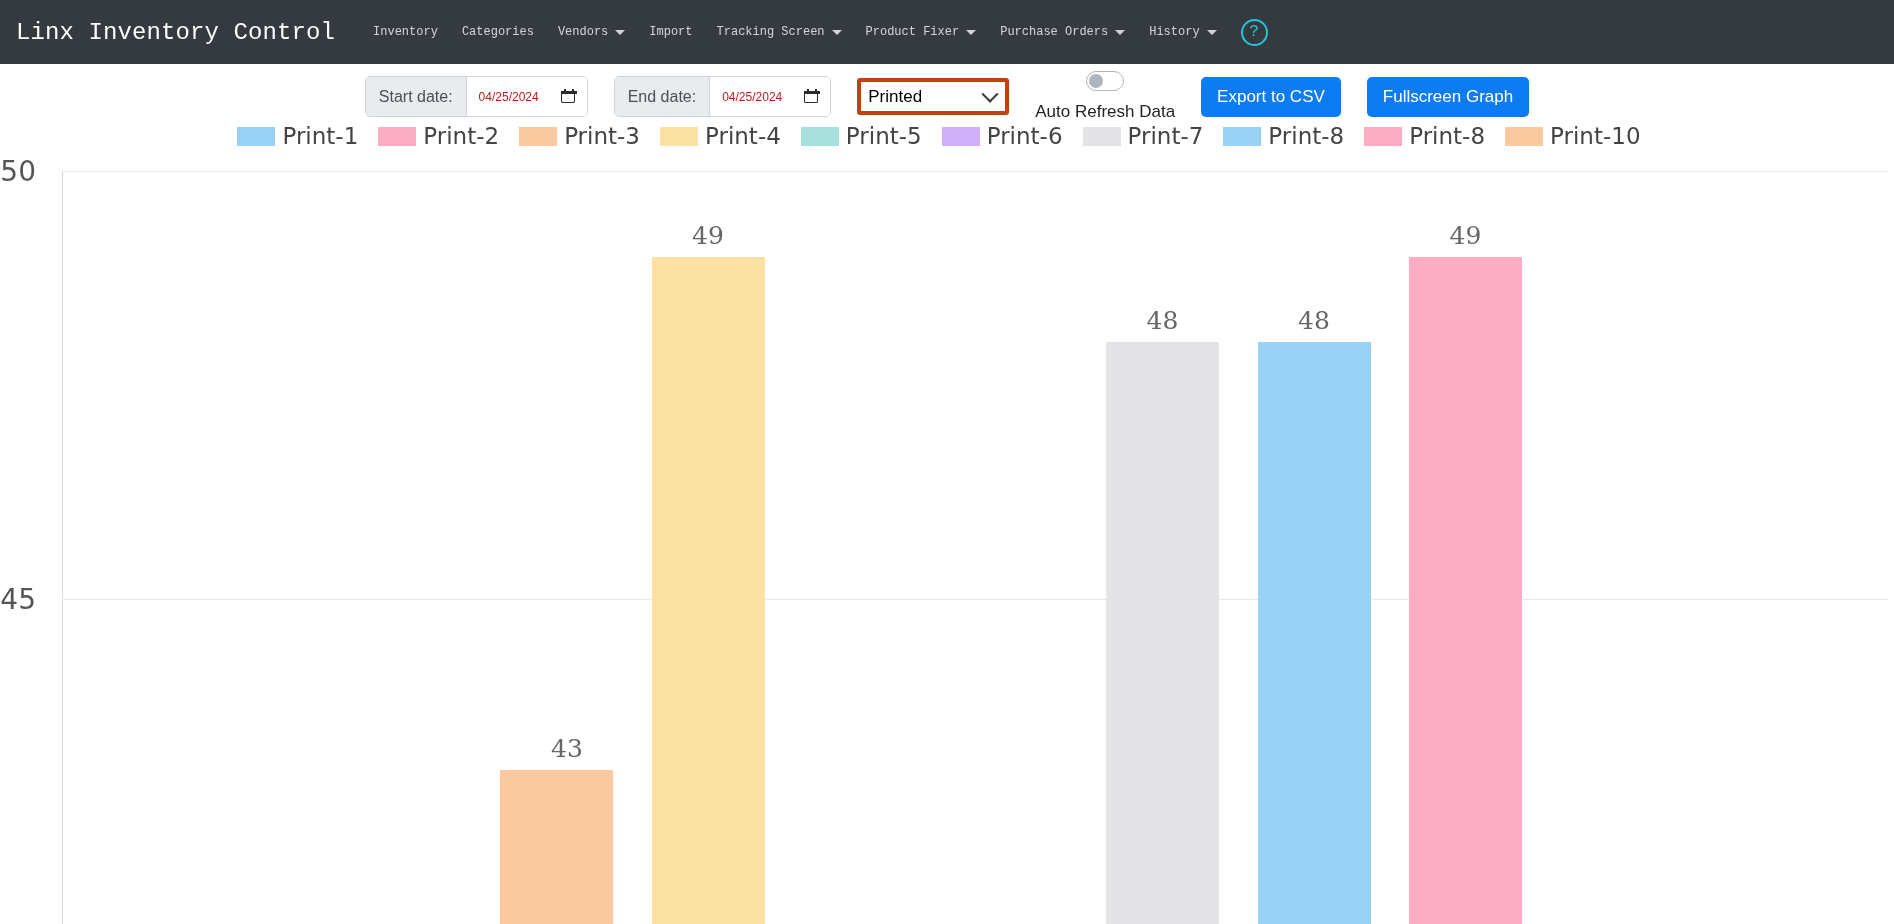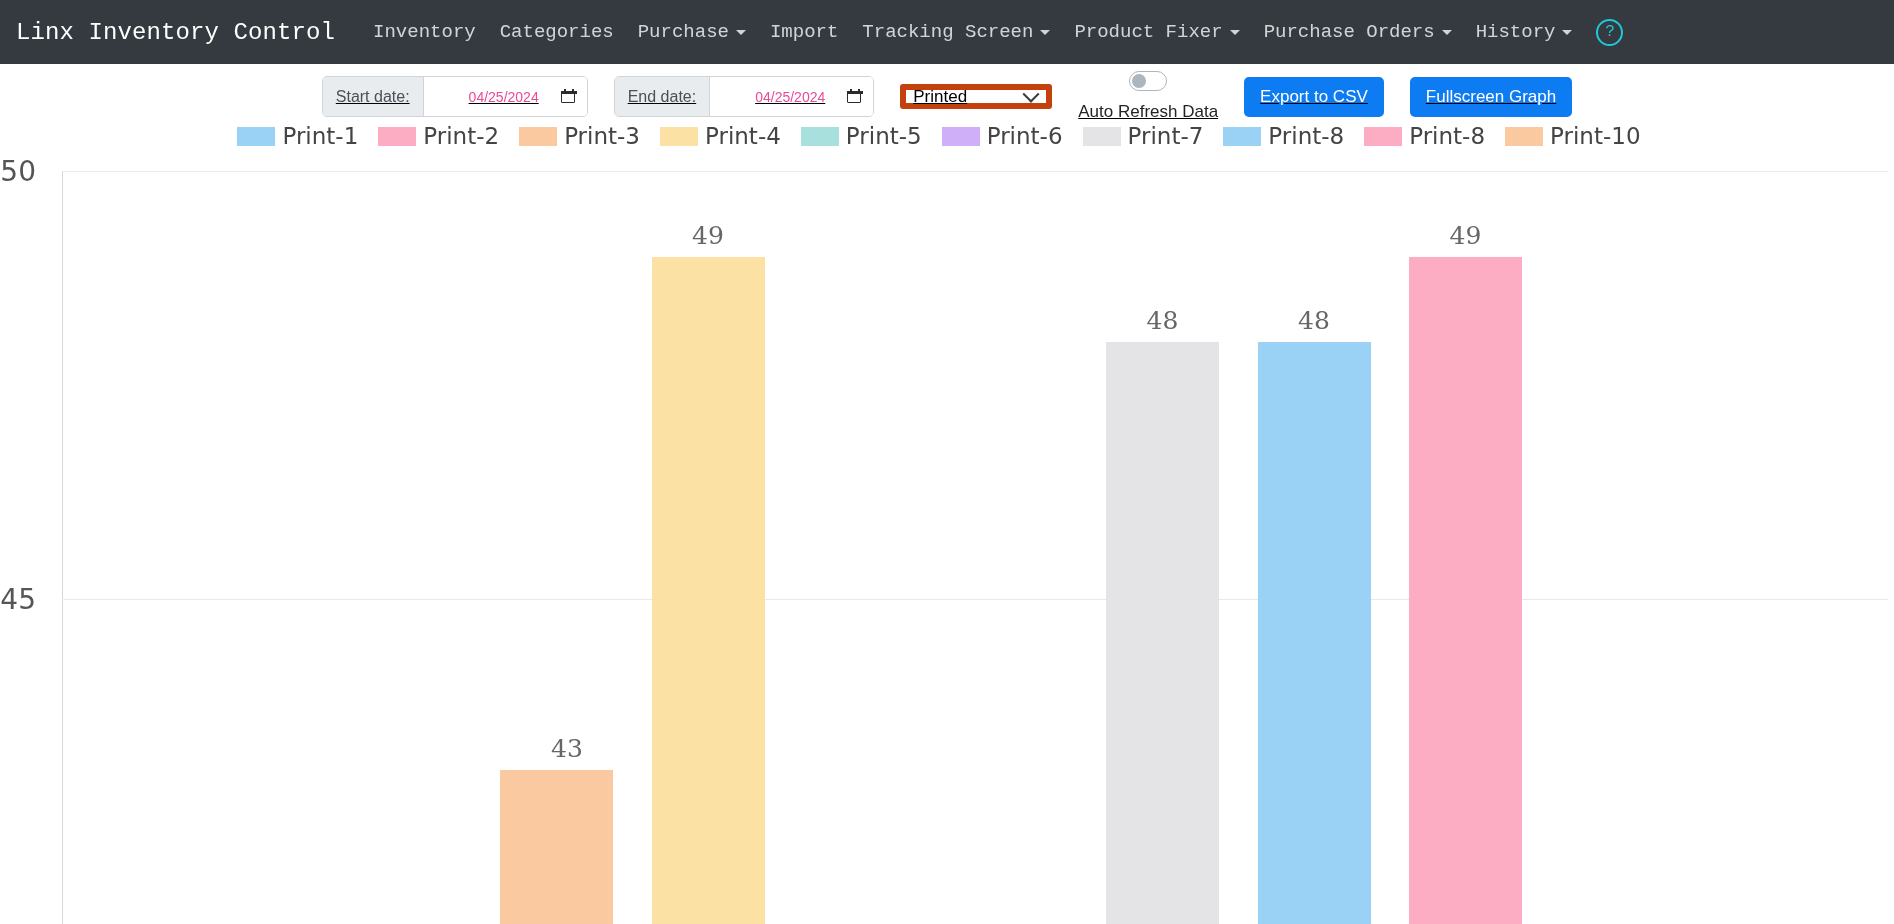--- a/index.html
+++ b/index.html
@@ -25,21 +25,21 @@
   #brand {
     color: #ffffff;
     font-size: 24px;
     letter-spacing: .1px;
     margin-right: 26px;
     white-space: nowrap;
   }
   .nav-items { display: flex; align-items: center; gap: 0px; }
   .nav-item {
     color: rgba(255,255,255,.78);
-    font-size: 19px;
+    font-size: 12px;
     padding: 8px 12px;
     white-space: nowrap;
     display: flex;
     align-items: center;
     gap: 7px;
     cursor: pointer;
   }
   .caret {
     width: 0; height: 0;
     border-left: 5px solid transparent;
@@ -64,21 +64,20 @@
   
   #toolbar {
     height: 55px;
     display: flex;
     align-items: center;
     justify-content: center;
     gap: 26px;
     background: #ffffff;
     padding-top: 10px;
     box-sizing: border-box;
-    text-decoration: underline;
   }
   .input-group {
     display: flex;
     align-items: stretch;
     border: 1px solid #ced4da;
     border-radius: 5px;
     overflow: hidden;
     height: 39px;
   }
   .input-group-label {
@@ -91,21 +90,21 @@
     border-right: 1px solid #ced4da;
     white-space: nowrap;
   }
   .date-field {
     display: flex;
     align-items: center;
     background: #ffffff;
     padding: 0 10px 0 12px;
     gap: 22px;
   }
-  .date-value { font-size: 14px; color: #ec4899; white-space: nowrap; margin-left: 33px; }
+  .date-value { font-size: 12px; color: #b91c1c; white-space: nowrap; }
   .cal-icon {
     width: 16px; height: 16px;
     position: relative;
     display: inline-block;
     cursor: pointer;
   }
   .cal-icon::before {
     content: "";
     position: absolute;
     left: 0; top: 2px;
@@ -120,23 +119,23 @@
     left: 0; top: 2px;
     width: 16px; height: 3px;
     background: #2b2b2b;
   }
   .cal-nub {
     position: absolute;
     top: 0; width: 2px; height: 3px; background: #2b2b2b;
   }
 
   #type-select {
-    height: 25px;
+    height: 37px;
     min-width: 152px;
-    border: 6px solid #c2410c;
+    border: 4px solid #c2410c;
     border-radius: 3px;
     background: #ffffff;
     font-size: 17px;
     color: #000000;
     display: flex;
     align-items: center;
     justify-content: space-between;
     padding: 0 9px 0 7px;
     box-sizing: border-box;
     cursor: pointer;
@@ -256,21 +255,21 @@
 <div id="navbar">
   <div id="brand">Linx Inventory Control</div>
   <div class="nav-items">
       <div class="nav-item">
         <span>Inventory</span>
       </div>
       <div class="nav-item">
         <span>Categories</span>
       </div>
       <div class="nav-item">
-        <span>Purchase</span>
+        <span>Vendors</span>
         <span class="caret"></span>
       </div>
       <div class="nav-item">
         <span>Import</span>
       </div>
       <div class="nav-item">
         <span>Tracking Screen</span>
         <span class="caret"></span>
       </div>
       <div class="nav-item">

